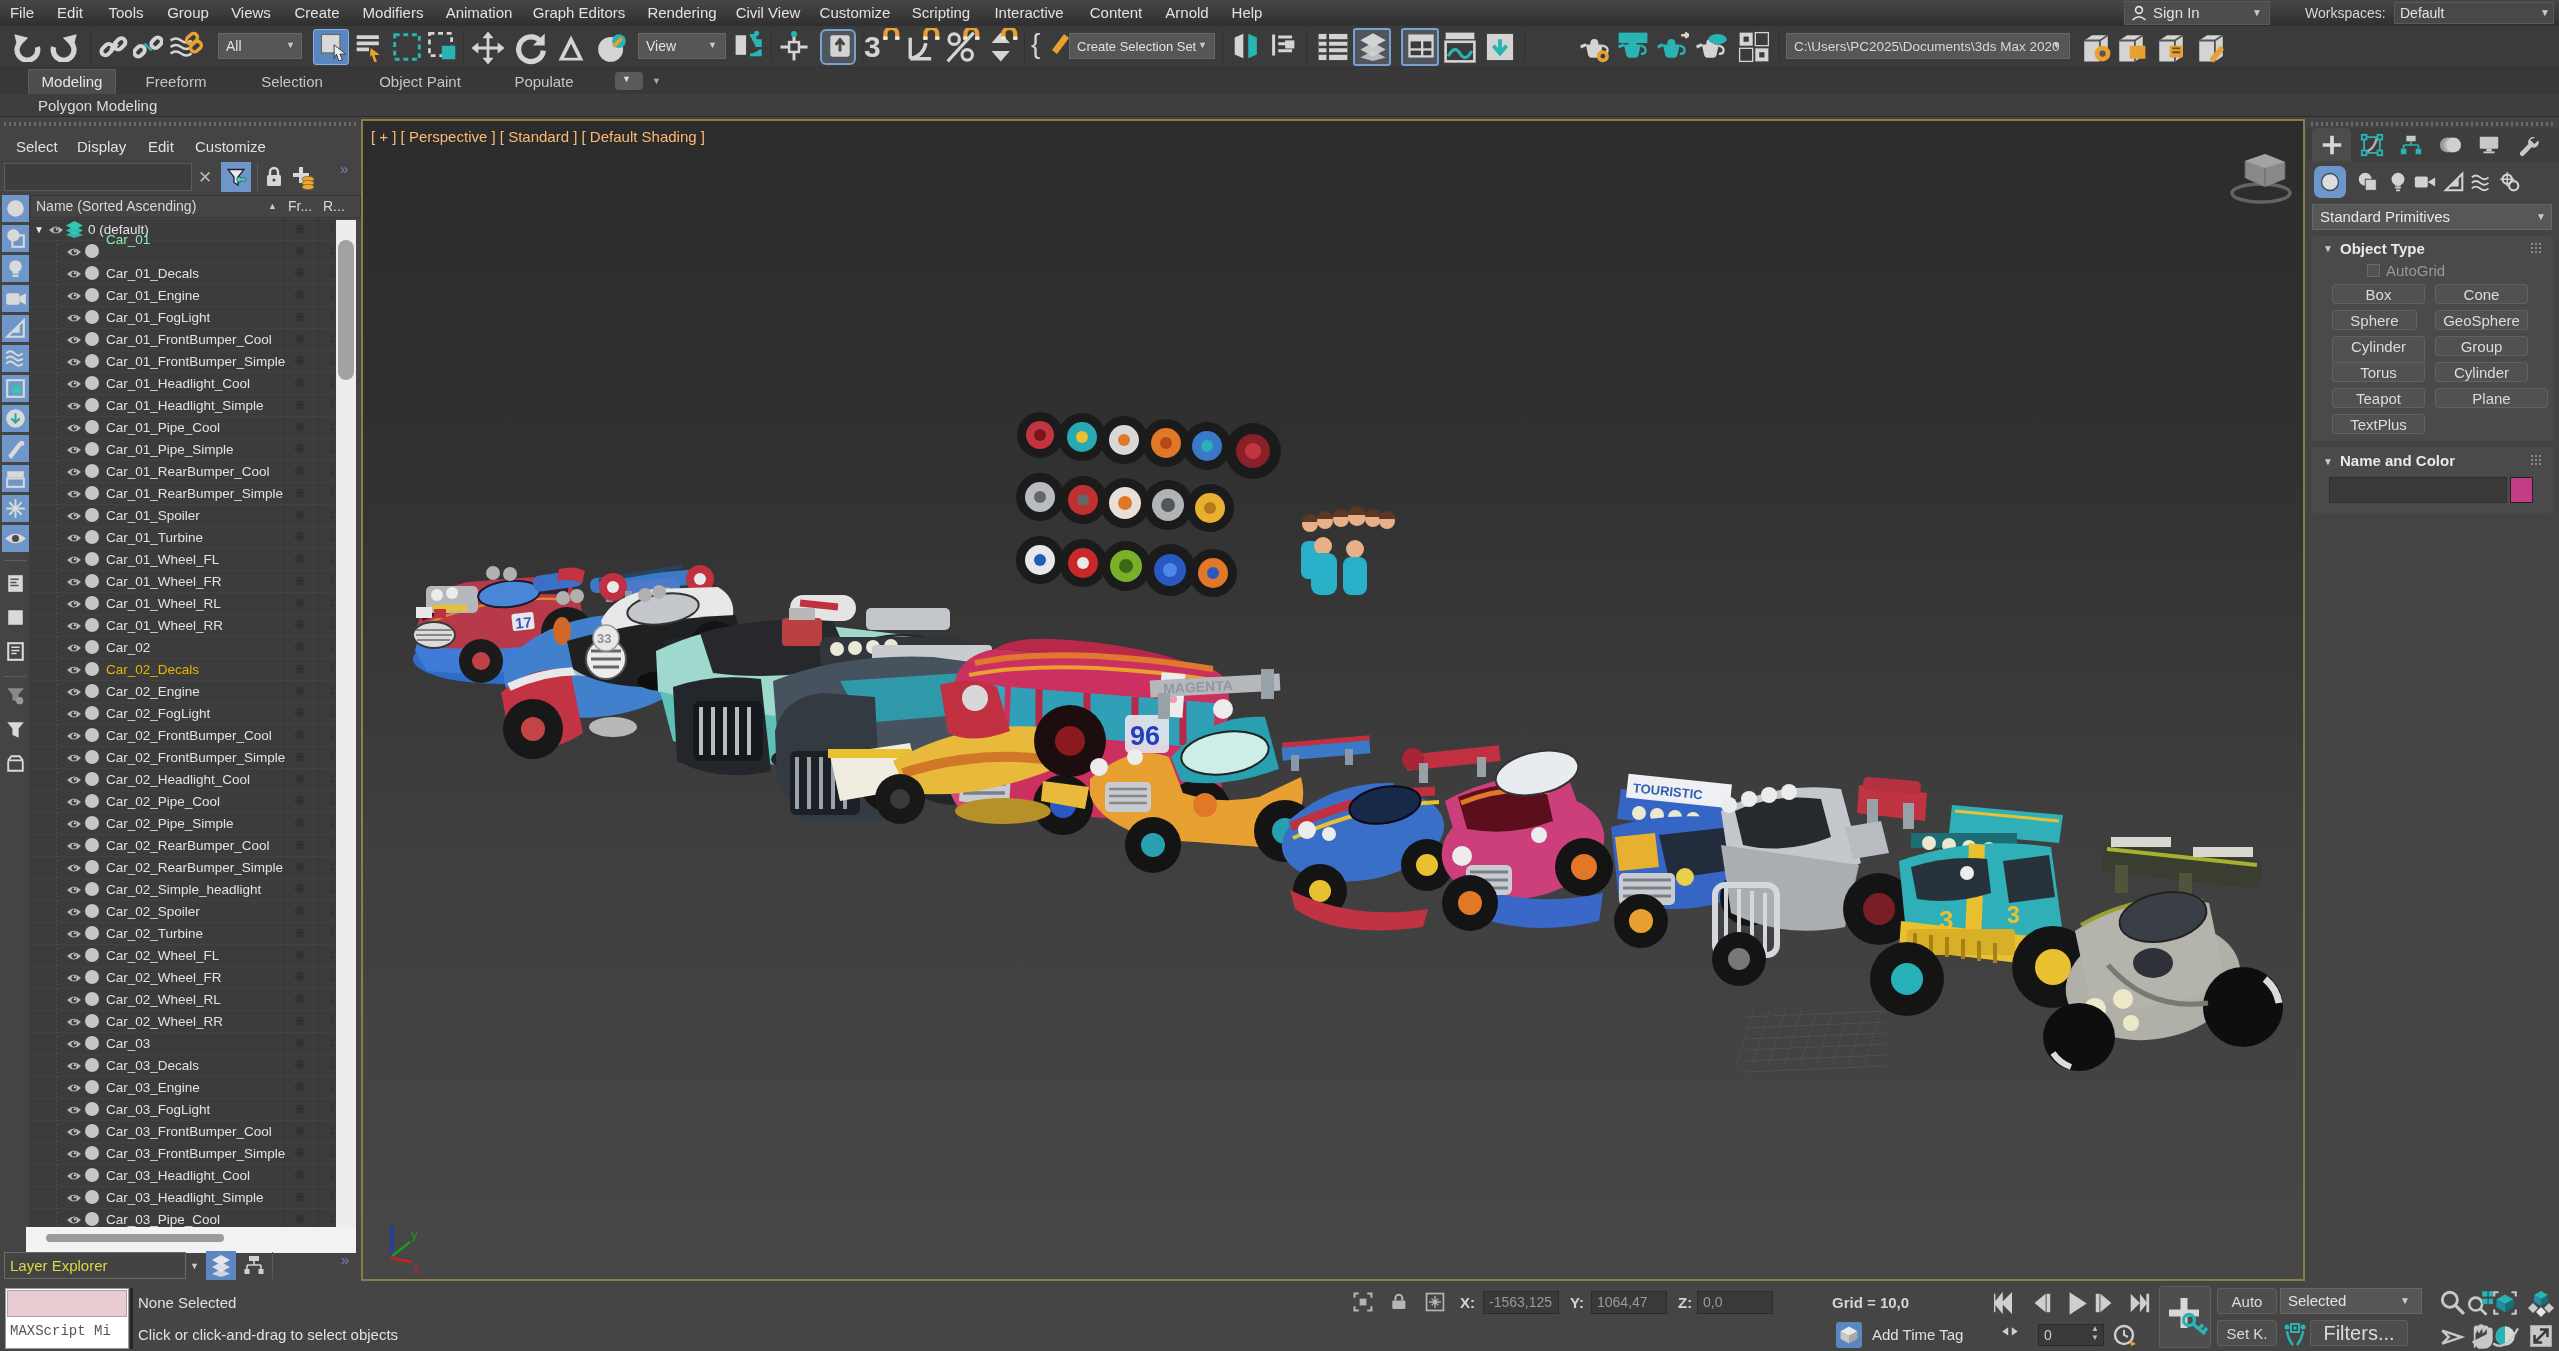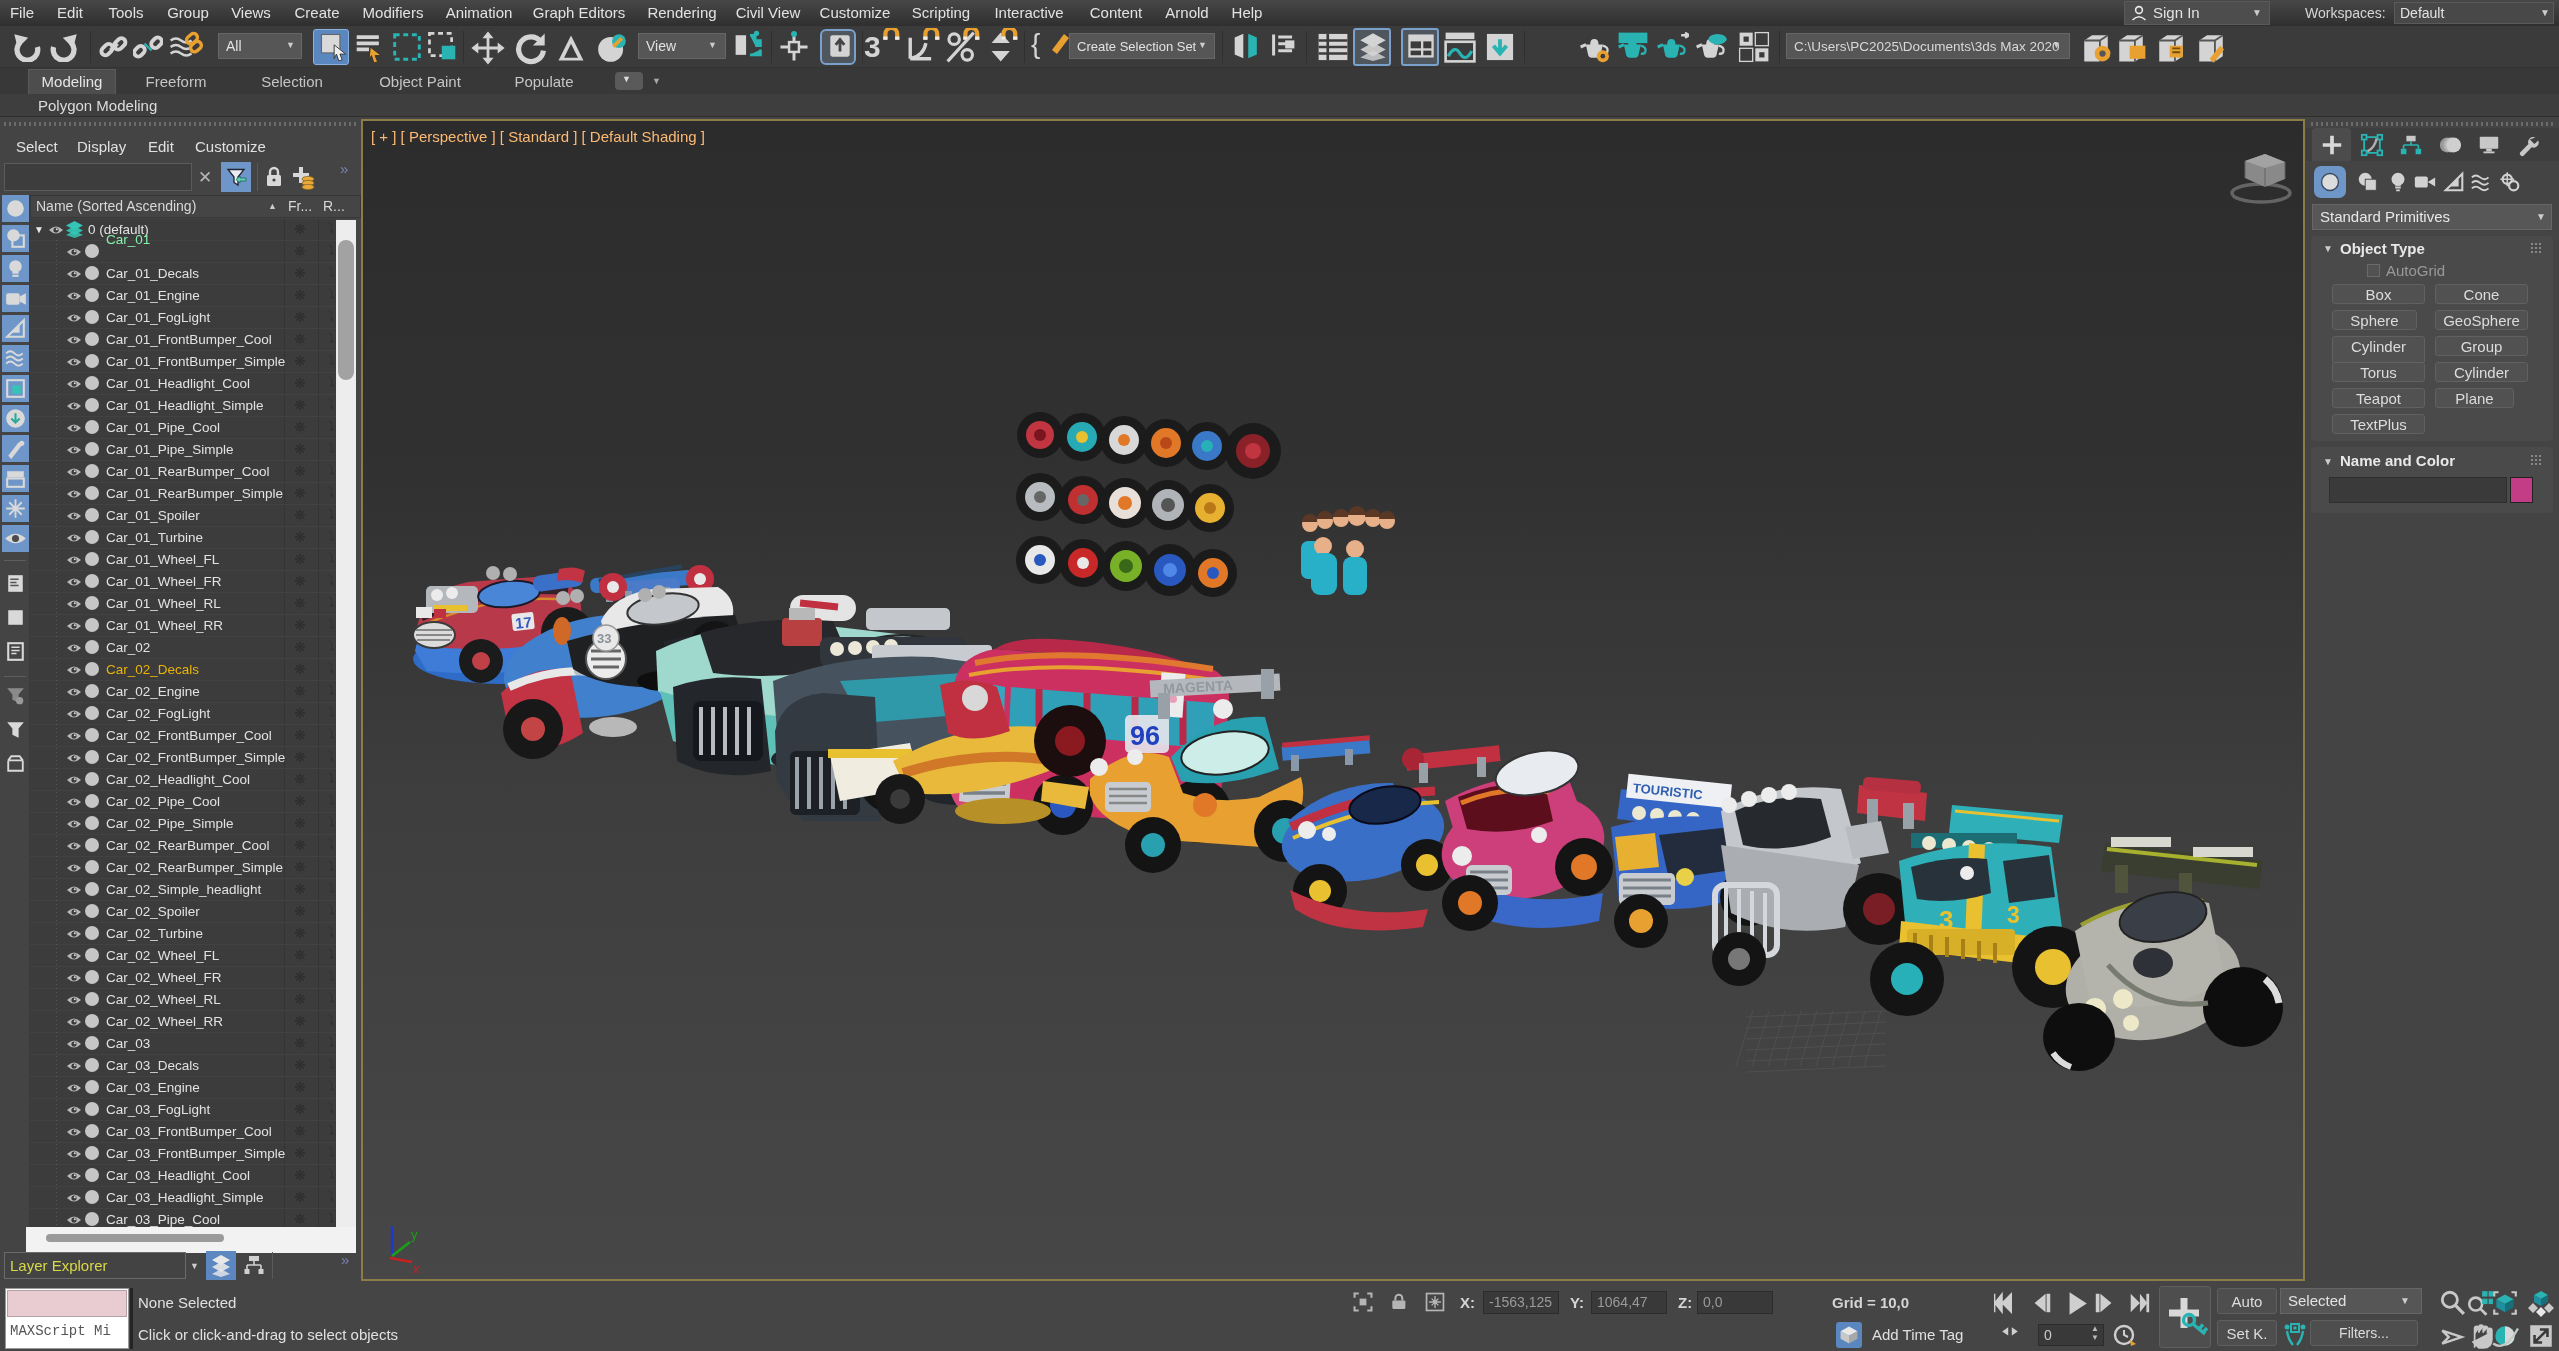--- a/index.html
+++ b/index.html
@@ -1372,21 +1372,21 @@
 <div class="txt" style="left:2386px;top:262px;font-size:15px;color:#999">AutoGrid</div>
 <div class="btn" style="left:2332px;top:284px;width:93px;height:20px;font-size:15px;line-height:19px;background:#515151;border-color:#616161">Box</div>
 <div class="btn" style="left:2435px;top:284px;width:93px;height:20px;font-size:15px;line-height:19px;background:#515151;border-color:#616161">Cone</div>
 <div class="btn" style="left:2332px;top:310px;width:85px;height:20px;font-size:15px;line-height:19px;background:#515151;border-color:#616161">Sphere</div>
 <div class="btn" style="left:2435px;top:310px;width:93px;height:20px;font-size:15px;line-height:19px;background:#515151;border-color:#616161">GeoSphere</div>
 <div class="btn" style="left:2332px;top:336px;width:93px;height:28px;font-size:15px;line-height:19px;background:#515151;border-color:#616161">Cylinder</div>
 <div class="btn" style="left:2435px;top:336px;width:93px;height:20px;font-size:15px;line-height:19px;background:#515151;border-color:#616161">Group</div>
 <div class="btn" style="left:2332px;top:362px;width:93px;height:20px;font-size:15px;line-height:19px;background:#515151;border-color:#616161">Torus</div>
 <div class="btn" style="left:2435px;top:362px;width:93px;height:20px;font-size:15px;line-height:19px;background:#515151;border-color:#616161">Cylinder</div>
 <div class="btn" style="left:2332px;top:388px;width:93px;height:20px;font-size:15px;line-height:19px;background:#515151;border-color:#616161">Teapot</div>
-<div class="btn" style="left:2435px;top:388px;width:79px;height:20px;font-size:15px;line-height:19px;background:#515151;border-color:#616161">Plane</div>
+<div class="btn" style="left:2435px;top:388px;width:113px;height:20px;font-size:15px;line-height:19px;background:#515151;border-color:#616161">Plane</div>
 <div class="btn" style="left:2332px;top:414px;width:93px;height:20px;font-size:15px;line-height:19px;background:#515151;border-color:#616161">TextPlus</div>
 <div class="abs" style="left:2311px;top:447px;width:242px;height:66px;background:#4a4a4a;border-radius:4px"></div>
 <div class="txt" style="left:2323px;top:456px;font-size:10px;color:#ccc">▼</div>
 <div class="txt" style="left:2340px;top:452px;font-size:15px;font-weight:bold;color:#e8e8e8">Name and Color</div>
 <div class="abs" style="left:2530px;top:454px;width:12px;height:12px;background-image:radial-gradient(#888 1px,transparent 1.2px);background-size:4px 4px"></div>
 <div class="abs" style="left:2329px;top:477px;width:178px;height:26px;background:#3a3a3a;border:1px solid #2e2e2e"></div>
 <div class="abs" style="left:2510px;top:477px;width:23px;height:26px;background:#c33c86;border:1px solid #222"></div>
 <div class="abs" style="left:0;top:1281px;width:2559px;height:70px;background:#454545"></div>
 <div class="abs" style="left:5px;top:1288px;width:124px;height:61px;border:1px solid #999;background:#fff"></div>
 <div class="abs" style="left:7px;top:1290px;width:120px;height:27px;background:#e8ccd2;border:1px solid #b5a0a5"></div>
@@ -1462,21 +1462,21 @@
 <div class="abs" style="left:2280px;top:1288px;width:142px;height:26px;background:#565656;border:1px solid #666"></div>
 <div class="txt" style="left:2288px;top:1292px;font-size:15px">Selected</div>
 <div class="txt" style="left:2400px;top:1295px;font-size:10px;color:#ccc">▼</div>
 <svg class="abs" style="left:2282px;top:1322px" width="26" height="26" viewBox="0 0 26 26">
     <circle cx="5" cy="5" r="2.5" fill="#2ab3b3"></circle>
     <circle cx="21" cy="5" r="2.5" fill="#2ab3b3"></circle>
     <rect x="9" y="2" width="8" height="8" fill="none" stroke="#2ab3b3" stroke-width="2"></rect>
     <rect x="11.5" y="4.5" width="3" height="3" fill="#2ab3b3"></rect>
     <path d="M5 9 q1 8 6 14 M21 9 q-1 8 -6 14" stroke="#2ab3b3" stroke-width="2.4" fill="none"></path>
   </svg>
-<div class="btn" style="left:2310px;top:1320px;width:108px;height:26px;font-size:14px;line-height:25px">Filters...</div>
+<div class="btn" style="left:2310px;top:1320px;width:98px;height:26px;font-size:20px;line-height:25px">Filters...</div>
 <svg class="abs" style="left:2438px;top:1289px" width="28" height="28" viewBox="0 0 26 26">
     <circle cx="11" cy="10" r="7" fill="none" stroke="#c8c8c8" stroke-width="2.6"></circle>
     <path d="M16 15 L24 23" stroke="#c8c8c8" stroke-width="3"></path>
   </svg>
 <svg class="abs" style="left:2466px;top:1289px" width="28" height="28" viewBox="0 0 26 26">
     <circle cx="9" cy="14" r="6" fill="none" stroke="#c8c8c8" stroke-width="2.4"></circle>
     <path d="M13 18 L19 24" stroke="#c8c8c8" stroke-width="2.6"></path>
     <rect x="15" y="2" width="5" height="5" fill="#2ab3b3"></rect>
     <rect x="21" y="2" width="4" height="5" fill="#2ab3b3"></rect>
     <rect x="15" y="9" width="5" height="5" fill="#2ab3b3"></rect>

